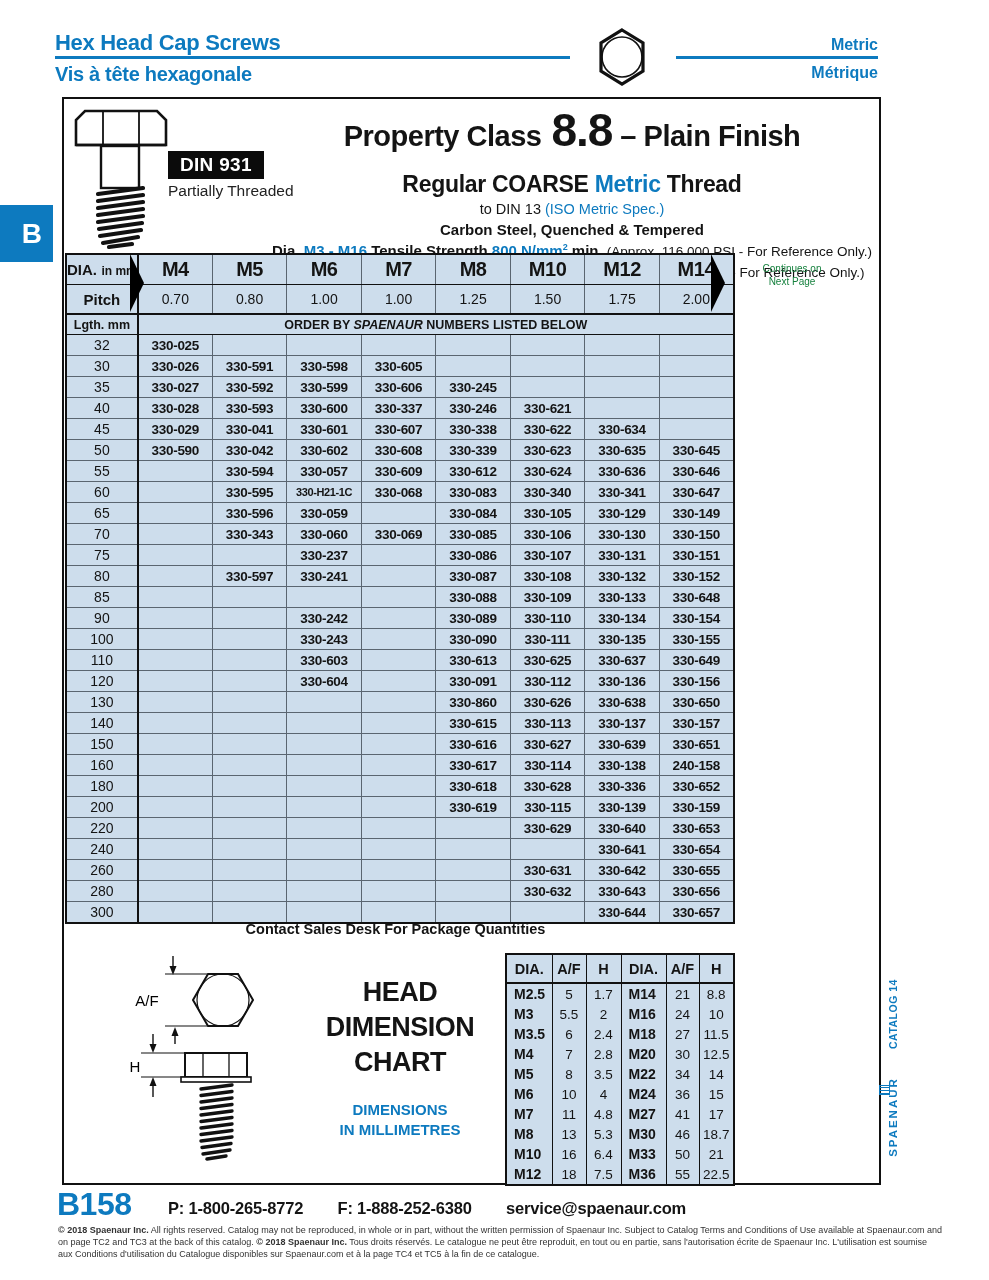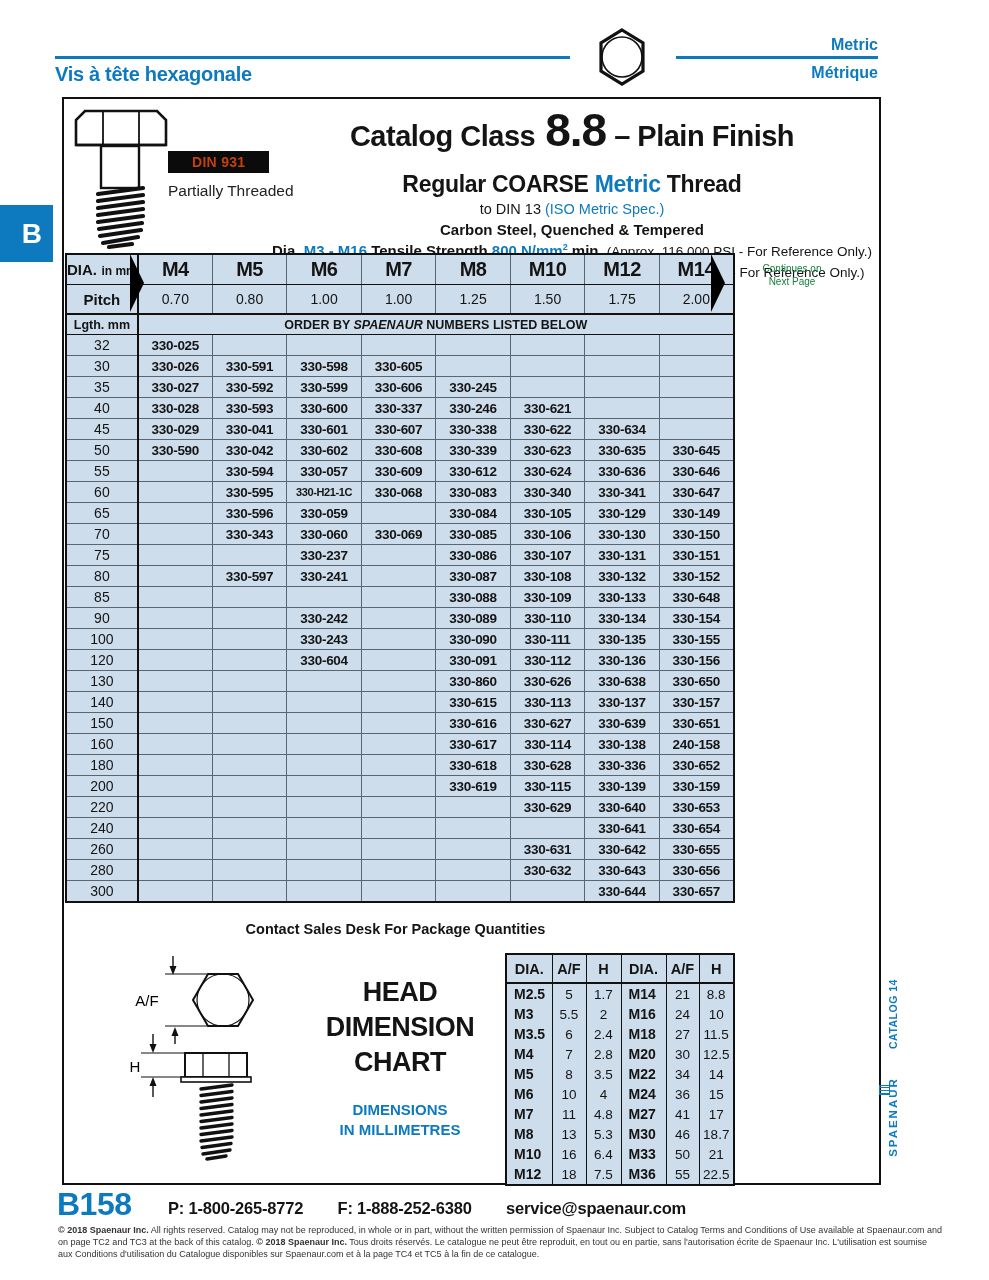--- a/index.html
+++ b/index.html
@@ -18,21 +18,21 @@
   .hdr-hex  { position:absolute; left:599px; top:28px; }
 
   
   .b-tab { position:absolute; left:0; top:205px; width:53px; height:57px; background:var(--blue);
            color:#fff; font-size:28px; font-weight:bold; display:flex; align-items:center; justify-content:flex-end;
            padding-right:11px; box-sizing:border-box; }
 
   
   .main-box { position:absolute; left:62px; top:97px; width:819px; height:1088px; border:2px solid #111; box-sizing:border-box; background:#fff; }
 
-  .din-badge { position:absolute; left:168px; top:151px; background:#0b0b0b; color:#c2410c; font-size:14px; font-weight:bold; padding:3px 24px; letter-spacing:0.3px; }
+  .din-badge { position:absolute; left:168px; top:151px; background:#0b0b0b; color:#ffffff; font-size:19px; font-weight:bold; padding:3px 12px; letter-spacing:0.3px; }
   .pthread   { position:absolute; left:168px; top:182px; font-size:15.5px; color:#222; }
 
   .title-block { position:absolute; left:262px; top:103px; width:620px; text-align:center; }
   .t1 { font-weight:bold; font-size:29px; letter-spacing:-0.5px; white-space:nowrap; }
   .t1 .big { font-size:46px; margin:0 8px 0 10px; letter-spacing:-1px; }
   .t2 { font-weight:bold; font-size:23px; margin-top:14px; letter-spacing:-0.3px; }
   .t3 { font-size:14.5px; margin-top:3px; }
   .t4 { font-size:15px; font-weight:bold; margin-top:4px; }
   .t5 { font-size:15px; font-weight:bold; margin-top:4px; white-space:nowrap; }
   .t5 .paren { font-weight:normal; font-size:13.5px; }
@@ -84,20 +84,21 @@
   .v-logo    { position:absolute; left:879px; top:1085px; width:11px; height:10px; border:1.5px solid var(--blue); box-sizing:border-box;
                background:repeating-linear-gradient(0deg, var(--blue) 0 1px, transparent 1px 3px); }
 
   svg text { font-family:"Liberation Sans", sans-serif; }
 </style>
 </head>
 <body>
 
 <div class="page">
 
+  <div class="hdr-en">Hex Head Cap Screws</div>
   <div class="hdr-rule l"></div>
   <div class="hdr-fr">Vis à tête hexagonale</div>
   <div class="hdr-hex">
     <svg width="46" height="58" viewBox="0 0 46 58">
       <polygon points="23,2 44,15 44,43 23,56 2,43 2,15" fill="none" stroke="#111" stroke-width="3.2"></polygon>
       <circle cx="23" cy="29" r="20" fill="none" stroke="#111" stroke-width="1.6"></circle>
     </svg>
   </div>
   <div class="hdr-met">Metric</div>
   <div class="hdr-rule r"></div>
@@ -125,21 +126,21 @@
         <line x1="31" y1="137" x2="66" y2="131"></line>
         <line x1="37" y1="141" x2="60" y2="138"></line>
       </g>
     </svg>
   </div>
 
   <div class="din-badge">DIN 931</div>
   <div class="pthread">Partially Threaded</div>
 
   <div class="title-block">
-    <div class="t1"><span>Catalog Class</span><span class="big">8.8</span><span>– Plain Finish</span></div>
+    <div class="t1"><span>Property Class</span><span class="big">8.8</span><span>– Plain Finish</span></div>
     <div class="t2"><span>Regular COARSE </span><span class="blue">Metric</span><span> Thread</span></div>
     <div class="t3"><span>to DIN 13 </span><span class="blue">(ISO Metric Spec.)</span></div>
     <div class="t4">Carbon Steel, Quenched &amp; Tempered</div>
     <div class="t5"><span>Dia. </span><span class="blue">M3 - M16</span><span> Tensile Strength </span><span class="blue"><span>800 N/mm</span><sup>2</sup></span><span> min. </span><span class="paren">(Approx. 116,000 PSI - For Reference Only.)</span></div>
     <div class="t5"><span>Above </span><span class="blue">M16</span><span> Tensile Strength </span><span class="blue"><span>830 N/mm</span><sup>2</sup></span><span> min. </span><span class="paren">(Approx. 120,000 PSI - For Reference Only.)</span></div>
   </div>
 
   <table class="order-table">
     <colgroup>
       <col style="width:65px">
@@ -340,20 +341,31 @@
           <td></td>
           <td></td>
           <td>330-243</td>
           <td></td>
           <td>330-090</td>
           <td>330-111</td>
           <td>330-135</td>
           <td>330-155</td>
         </tr>
         <tr class="data-row">
+          <td class="len lbl-col">110</td>
+          <td></td>
+          <td></td>
+          <td>330-603</td>
+          <td></td>
+          <td>330-613</td>
+          <td>330-625</td>
+          <td>330-637</td>
+          <td>330-649</td>
+        </tr>
+        <tr class="data-row">
           <td class="len lbl-col">120</td>
           <td></td>
           <td></td>
           <td>330-604</td>
           <td></td>
           <td>330-091</td>
           <td>330-112</td>
           <td>330-136</td>
           <td>330-156</td>
         </tr>

